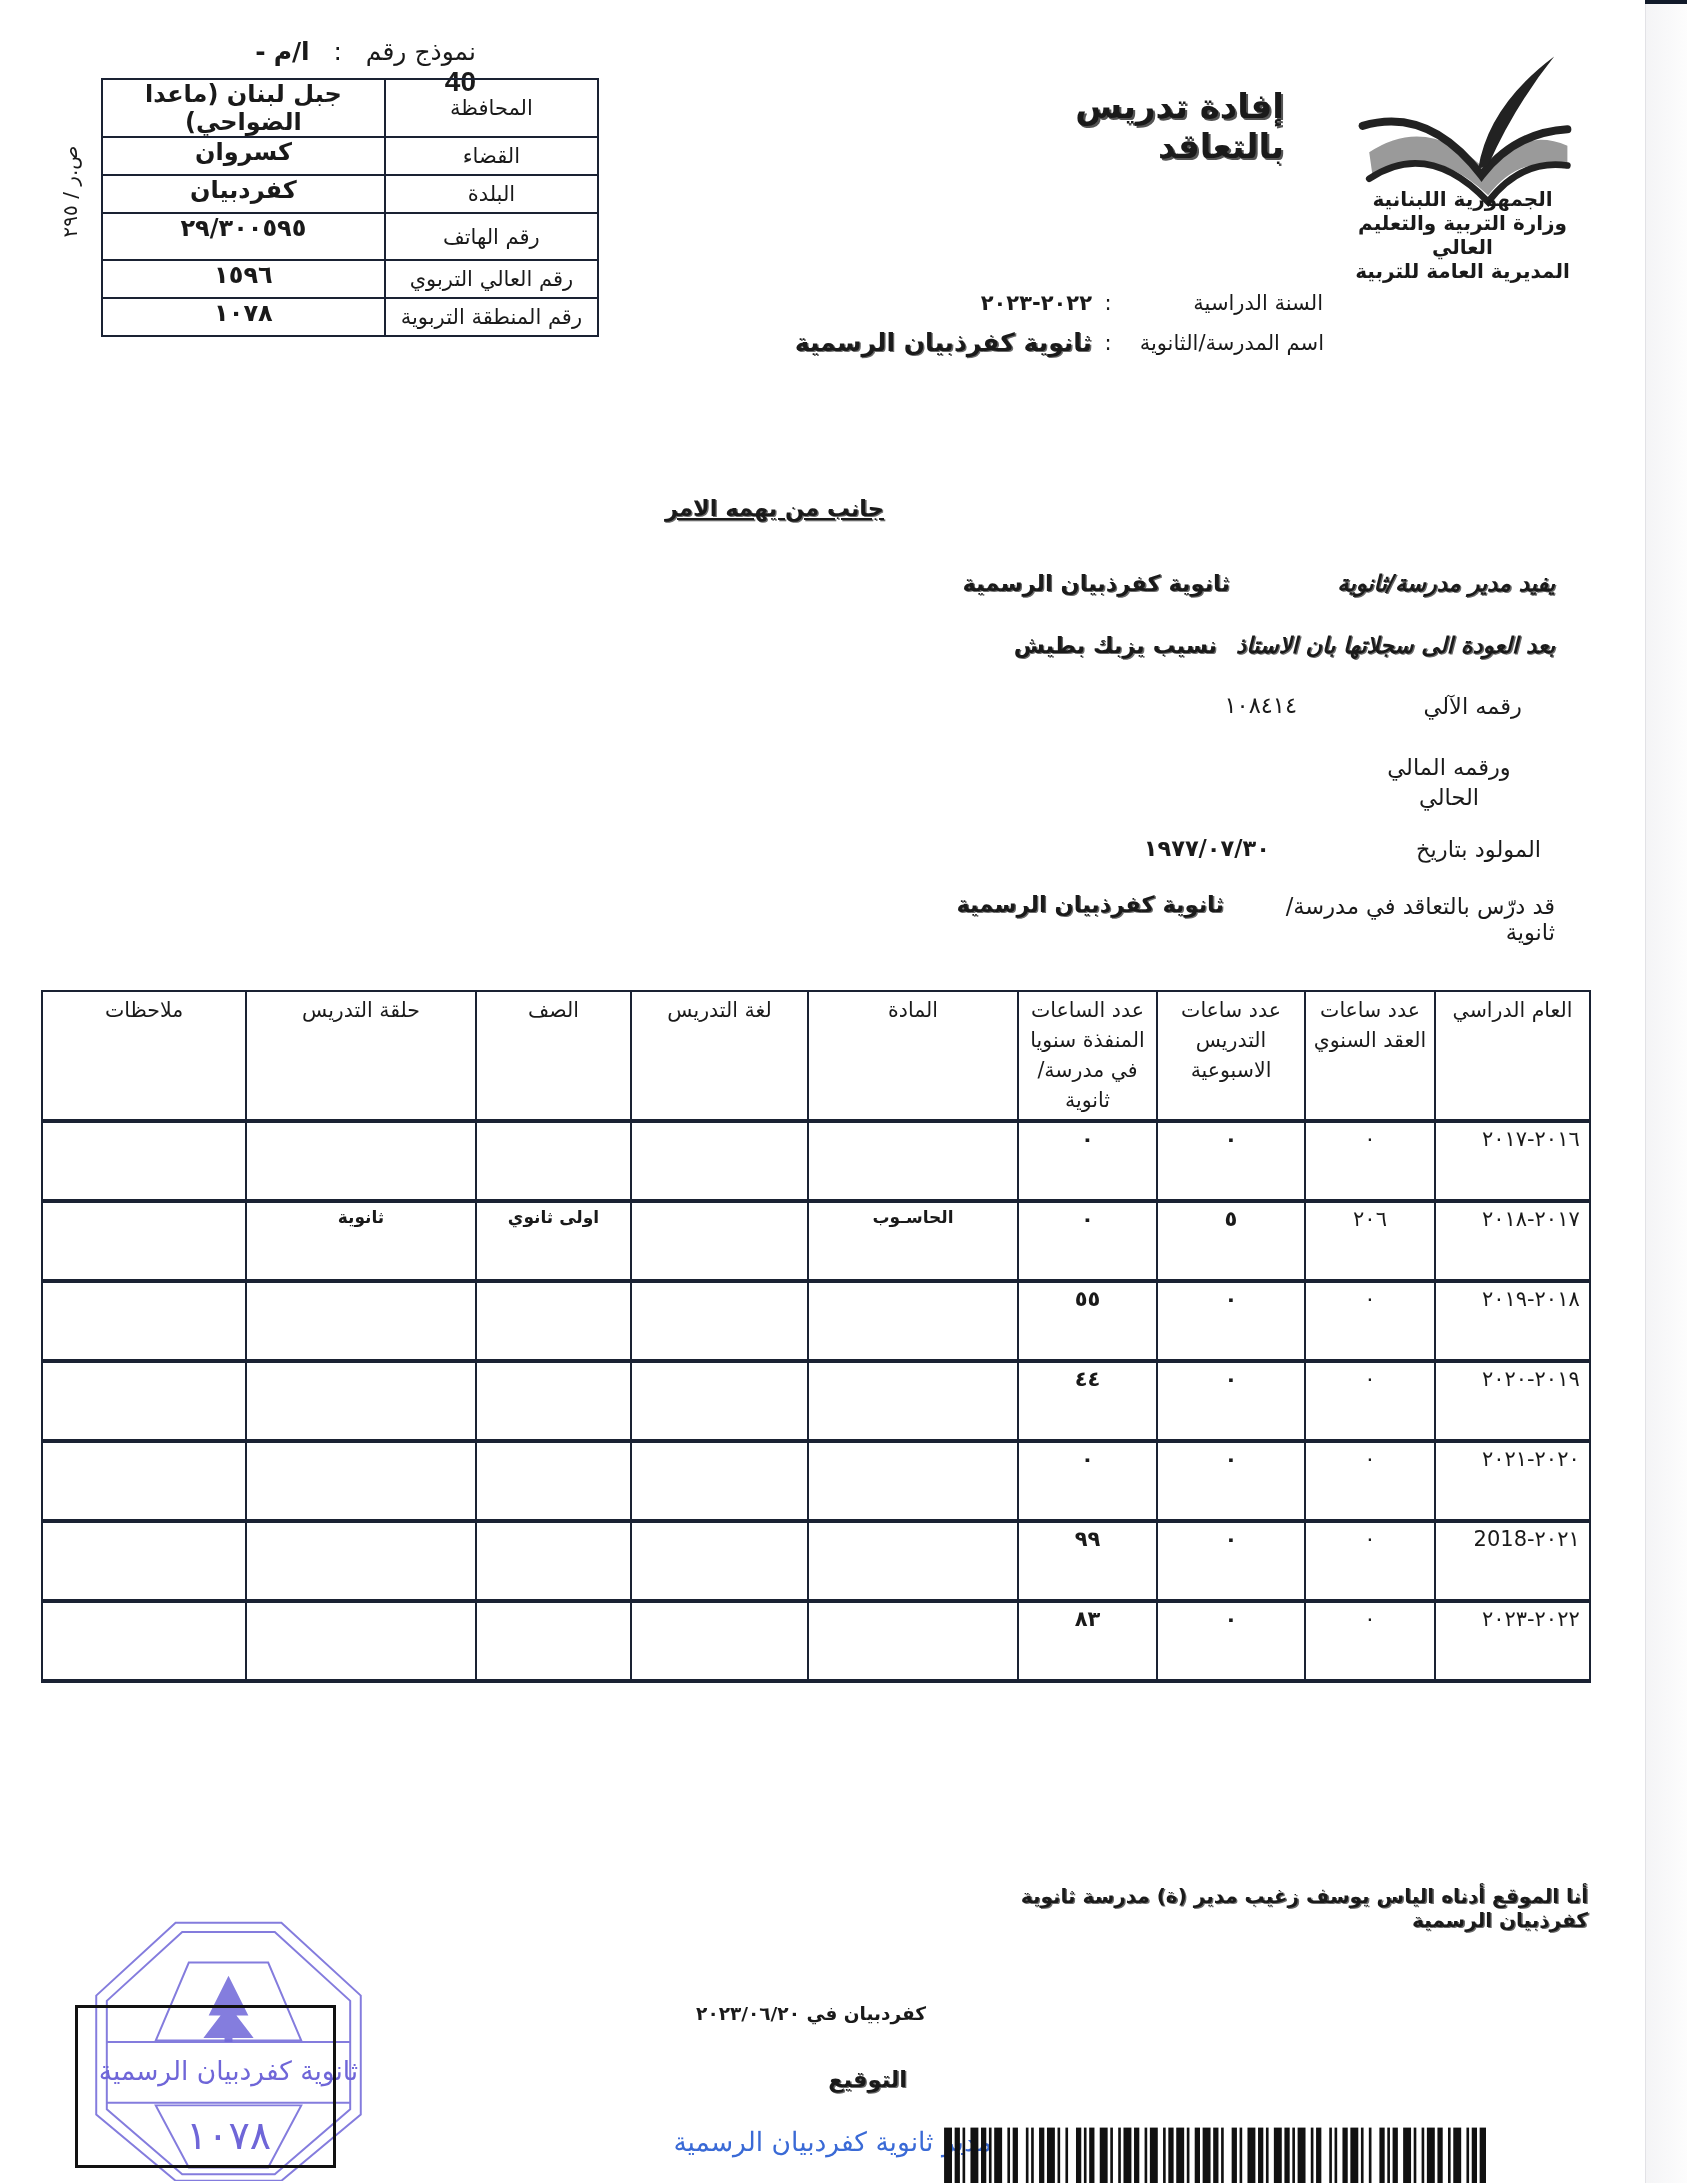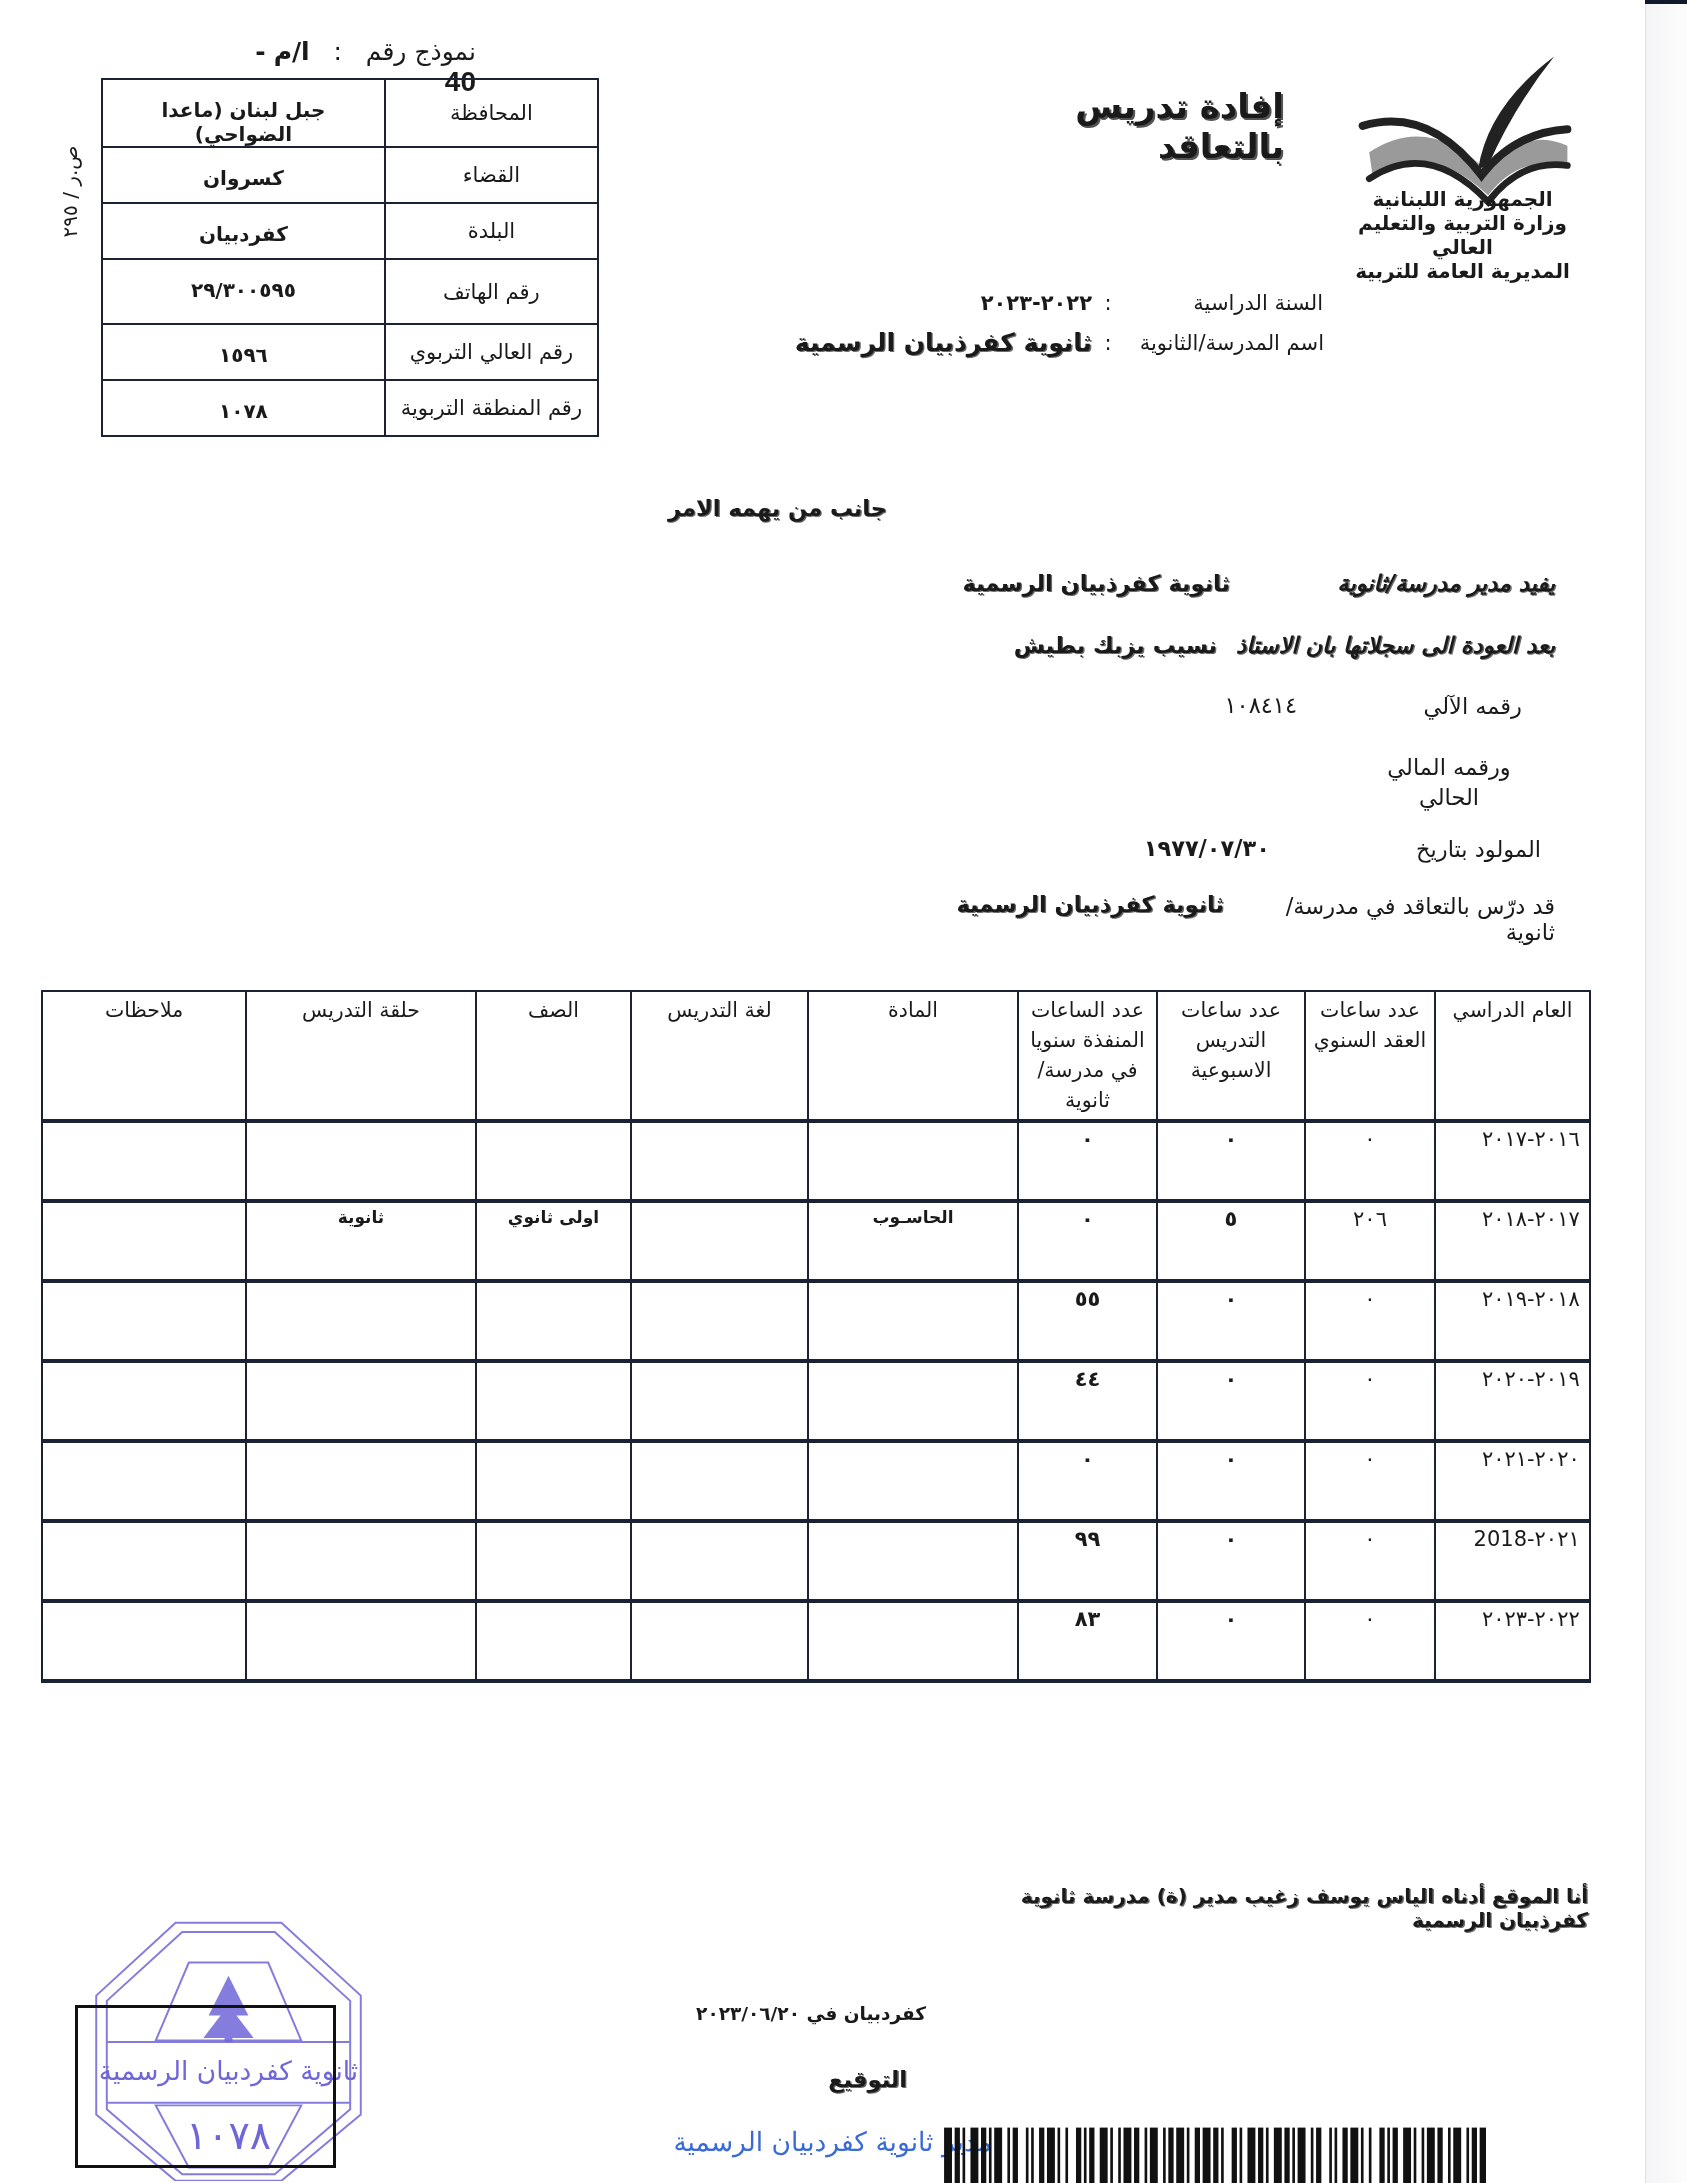--- a/index.html
+++ b/index.html
@@ -15,21 +15,21 @@
     background:linear-gradient(to right,#f4f4f6,#fdfdfd); border-left:0.7px solid #e2e2e6; }
   #edge-top { left:1645px; top:0; width:42px; height:4px; background:#111a2a; }
 
   
   #form-number { left:218px; top:37px; width:258px; font-size:25px; text-align:right; }
   #form-number .num { font-family:"Liberation Sans",sans-serif; font-weight:bold; font-size:28px; }
   #info-table { left:101px; top:78px; width:498px; border-collapse:collapse; }
   #info-table td { border:2.6px solid #1a2233; height:36px; font-size:21px; text-align:center;
                    vertical-align:middle; padding:0 6.6px; }
   #info-table td.lbl { width:198px; text-align:center; }
-  #info-table td.val { font-weight:bold; font-size:20px; vertical-align:top; padding-top:18px; }
+  #info-table td.val { font-weight:bold; font-size:24px; vertical-align:top; padding-top:0; }
   #info-table tr.tall td { height:45px; }
   #side-ref { left:56px; top:151px; font-size:20px; transform:rotate(-90deg);
               transform-origin:left top; width:119px; text-align:center; }
   #side-ref { left:58px; top:251px; }
 
   
   #logo { left:1356px; top:53px; width:218px; height:159px; }
   #org-lines { left:1350px; top:187px; width:225px; text-align:center; font-weight:bold;
                font-size:20px; line-height:24px; }
 
@@ -38,21 +38,21 @@
 
   
   .row-lbl { font-size:21px; }
   #year-label { left:1125px; top:291px; width:198px; text-align:right; }
   #year-colon { left:1098px; top:291px; width:20px; text-align:center; font-size:21px; }
   #year-value { left:913px; top:291px; width:179px; text-align:right; font-size:21px; font-weight:bold; }
   #school-label { left:1092px; top:331px; width:232px; text-align:right; }
   #school-colon { left:1098px; top:331px; width:20px; text-align:center; font-size:21px; }
   #school-value { left:794px; top:328px; width:298px; text-align:right; font-size:25px; font-weight:bold; }
 
-  #to-whom { left:662px; top:495px; width:225px; text-align:right; font-size:22.5px; font-weight:bold; }
+  #to-whom { left:662px; top:495px; width:225px; text-align:center; font-size:22.5px; font-weight:bold;text-decoration:underline; }
 
   .body-line { font-size:22.5px;font-style:italic; }
   .val-bold { font-size:22.5px; font-weight:bold; }
   #cert-label { left:1290px; top:570px; width:265px; text-align:right; font-weight:bold; }
   #cert-school { left:926px; top:570px; width:304px; text-align:right; }
   #records-label { left:1138px; top:632px; width:417px; text-align:right; font-weight:bold; }
   #teacher-name { left:926px; top:632px; width:291px; text-align:right; }
   #auto-label { left:1297px; top:693px; width:225px; text-align:right; font-size:22.5px; }
   #auto-value { left:1059px; top:692px; width:238px; text-align:right; font-size:22.5px; font-weight:normal; }
   #fin-label { left:1363px; top:752px; width:172px; text-align:center; font-size:22.5px; line-height:30px; }

